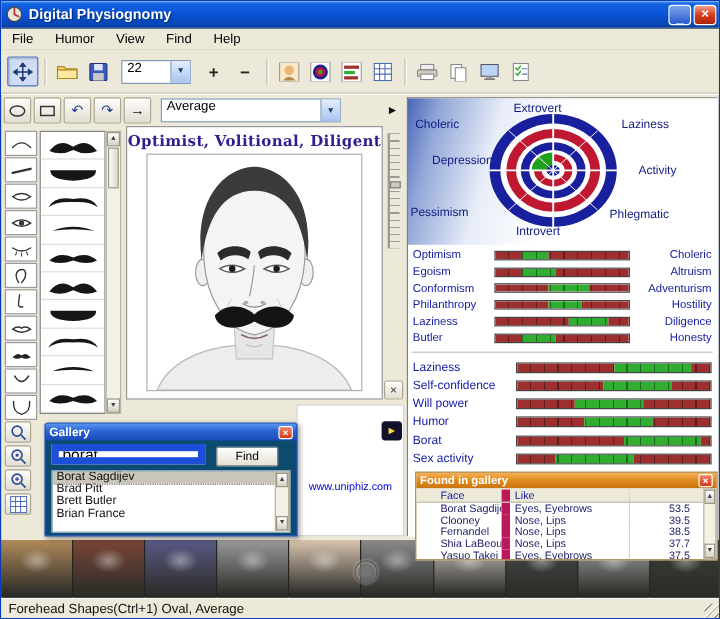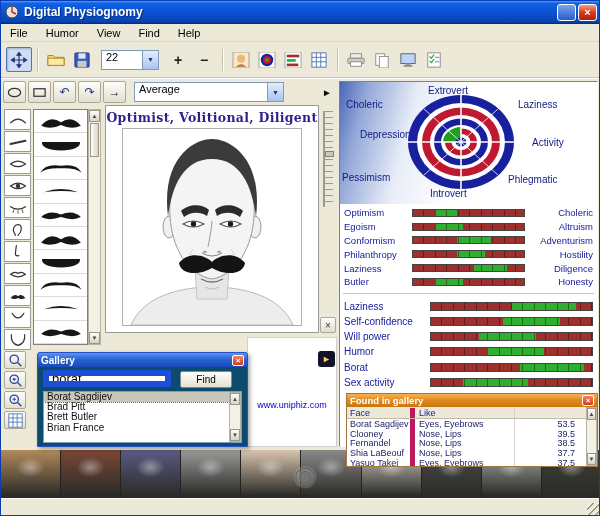--- a/index.html
+++ b/index.html
@@ -75,21 +75,21 @@
   #qual-rows{padding:1px 4px}
   .qrow{display:flex;align-items:center;height:15.2px}
   .ql{width:86px;font-size:10px;color:#1820a0}
   .qbar{height:9px}
 
   
   #found{left:345px;top:392px;width:252px;height:74px;background:#fff;border:1px solid #9c7840;z-index:5;display:flex;flex-direction:column}
   #found-title{height:13px;background:linear-gradient(#f6b054,#e08a1e 50%,#c9740f);color:#fff;font-size:9.5px;font-weight:bold;display:flex;align-items:center;padding:0 3px}
   .xbtn{width:12px;height:11px;background:linear-gradient(#f28468,#d23a18);border:1px solid #fff;border-radius:2px;color:#fff;font-size:8px;display:flex;align-items:center;justify-content:center;margin-left:auto}
   #found-head{height:12px;display:flex;background:#ece9d8;border-bottom:1px solid #c0bcac;font-size:9px;color:#1820a0;align-items:center}
-  .fc1{width:68px;padding-left:3px;border-right:5px solid #be185d;overflow:hidden;white-space:nowrap}
+  .fc1{width:78px;padding-left:20px;border-right:7px solid #be185d;overflow:hidden;white-space:nowrap}
   .fc2{width:100px;padding-left:4px;border-right:1px solid #d8d4c8;overflow:hidden;white-space:nowrap}
   .fc3{flex:1;text-align:right;padding-right:22px}
   #found-rows{flex:1;font-size:9px;color:#22226a;overflow:hidden}
   .frow{display:flex;height:9.7px;align-items:center}
   #found-scroll{position:absolute;right:0;top:13px;bottom:0;width:11px}
 
   
   #gallery{left:36px;top:351px;width:211px;height:95px;z-index:6;background:#0c4a6e;border:1px solid #2a50c8;border-radius:3px 3px 0 0;box-shadow:2px 2px 4px rgba(0,0,0,.35)}
   #gal-title{height:14px;background:linear-gradient(180deg,#5a96f2,#2a63d4 45%,#1a4ab8);border-radius:2px 2px 0 0;display:flex;align-items:center;color:#fff;font-weight:bold;font-size:10px;padding:0 3px}
   #gal-body{padding:3px 5px}
@@ -654,14 +654,15 @@
     <div class="photo" style="background: radial-gradient(34% 30% at 50% 36%, rgba(255, 255, 255, 0.4), rgba(255, 255, 255, 0) 70%), linear-gradient(rgb(138, 138, 138) 0%, rgb(43, 43, 40) 95%);"></div>
     <div class="photo" style="background: radial-gradient(34% 30% at 50% 36%, rgba(255, 255, 255, 0.4), rgba(255, 255, 255, 0) 70%), linear-gradient(rgb(207, 200, 191) 0%, rgb(43, 43, 40) 95%);"></div>
     <div class="photo" style="background: radial-gradient(34% 30% at 50% 36%, rgba(255, 255, 255, 0.4), rgba(255, 255, 255, 0) 70%), linear-gradient(rgb(74, 74, 74) 0%, rgb(43, 43, 40) 95%);"></div>
     <div class="photo" style="background: radial-gradient(34% 30% at 50% 36%, rgba(255, 255, 255, 0.4), rgba(255, 255, 255, 0) 70%), linear-gradient(rgb(168, 168, 168) 0%, rgb(43, 43, 40) 95%);"></div>
     <div class="photo" style="background: radial-gradient(34% 30% at 50% 36%, rgba(255, 255, 255, 0.4), rgba(255, 255, 255, 0) 70%), linear-gradient(rgb(62, 62, 56) 0%, rgb(43, 43, 40) 95%);"></div>
   </div>
 <div id="watermark" class="abs">
   <span id="wm-logo">◉</span>
 </div>
 <div id="statusbar" class="abs">
+  <span>Forehead Shapes(Ctrl+1) Oval, Average</span>
   <div id="grip"></div>
 </div>
 
 </body></html>

